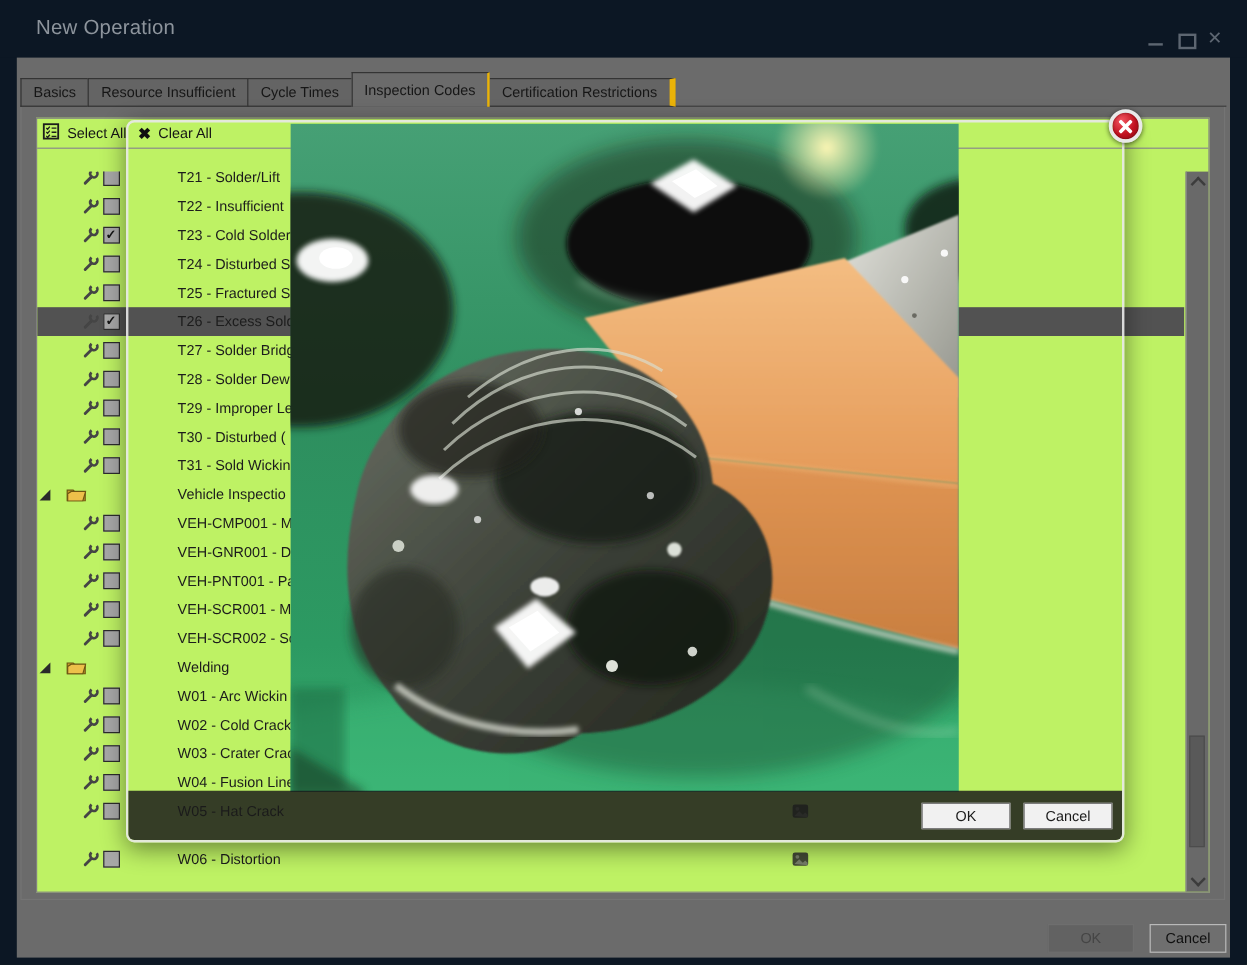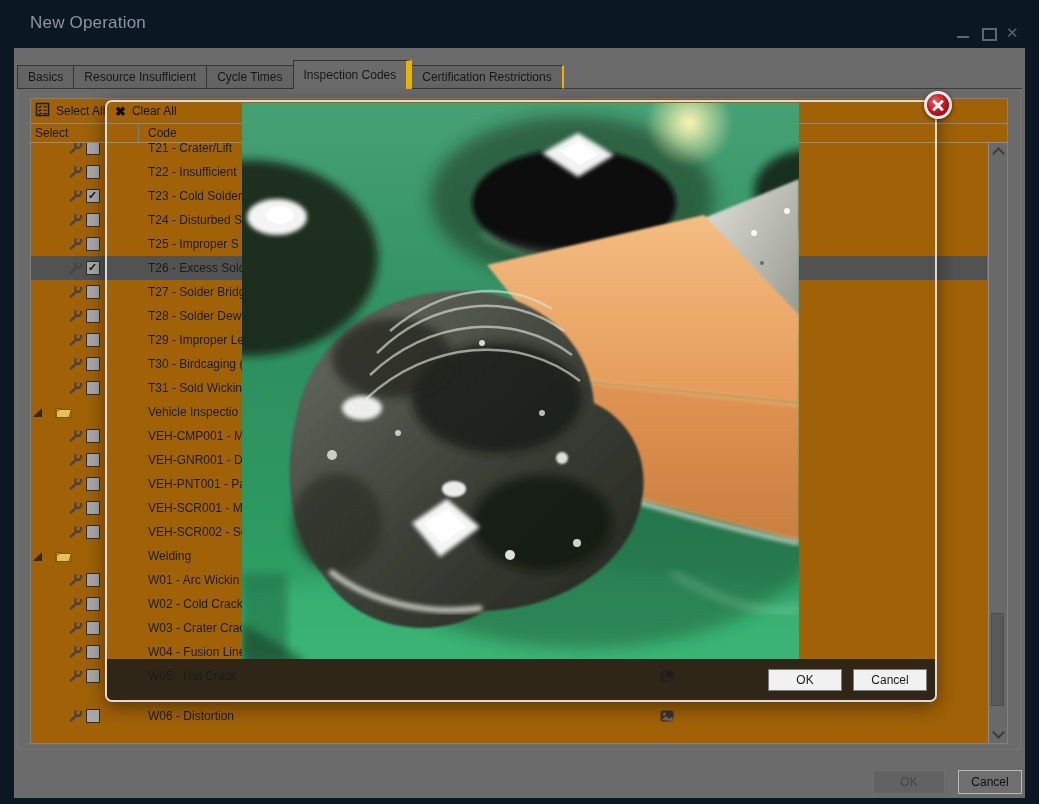--- a/index.html
+++ b/index.html
@@ -10,26 +10,26 @@
   .title{position:absolute;left:30px;top:13px;font-size:17px;color:#8d949c;letter-spacing:.2px;}
   .win-min{position:absolute;left:957px;top:36px;width:12px;height:2px;background:#5d6671;}
   .win-max{position:absolute;left:982px;top:28px;width:11px;height:9px;border:2px solid #5d6671;}
   .win-close{position:absolute;left:1006px;top:25px;font-size:15px;color:#5d6671;line-height:16px;}
   
   .dialog{position:absolute;left:14px;top:48px;width:1011px;height:750px;background:#6b6b6b;}
   .tabstrip-line{position:absolute;left:3px;top:40px;width:1005px;height:1px;background:#3c3c3c;z-index:1;}
   .tabs{position:absolute;left:3px;top:12px;height:29px;display:flex;align-items:flex-end;z-index:2;}
   .tab{height:24px;padding:0 10px;display:flex;align-items:center;background:#646464;
        border:1px solid #343434;border-right:none;font-size:12px;color:#161616;box-sizing:border-box;}
-  .tab:last-child{border-right:2px solid #eab308;justify-content:center;}
-  .tab.active{height:29px;background:#6b6b6b;border-bottom:none;border-right:6px solid #eab308;position:relative;z-index:3;}
+  .tab:last-child{border-right:5px solid #eab308;justify-content:center;}
+  .tab.active{height:29px;background:#6b6b6b;border-bottom:none;border-right:2px solid #eab308;position:relative;z-index:3;}
   .tab.active + .tab{border-left:none;}
   .tabpage{position:absolute;left:3px;top:40px;width:1004px;height:662px;border:1px solid #747474;box-sizing:border-box;}
   
-  .grid{position:absolute;left:16px;top:50px;width:978px;height:646px;border:1px solid #818181;box-sizing:border-box;background:#a16207;}
+  .grid{position:absolute;left:16px;top:50px;width:978px;height:646px;border:1px solid #818181;box-sizing:border-box;background:#bef264;}
   .toolbar{position:absolute;left:0;top:0;width:100%;height:25px;border-bottom:1px solid #8a8a8a;box-sizing:border-box;}
   .tool-btn{position:absolute;top:2px;height:20px;display:flex;align-items:center;gap:6px;font-size:12px;color:#161616;}
   .tool-select-all{left:4px;}
   .tool-clear-all{left:84px;}
   .clear-x{font-size:13px;font-weight:bold;color:#101010;line-height:13px;}
   .ghead{position:absolute;left:0;top:25px;width:100%;height:19px;border-bottom:1px solid #8f8f8f;box-sizing:border-box;font-size:12px;color:#1a1a1a;}
   .ghead .h-select{position:absolute;left:4px;top:2px;}
   .ghead .h-code{position:absolute;left:117px;top:2px;}
   .ghead .h-div{position:absolute;left:107px;top:0;width:1px;height:18px;background:#7e7e7e;}
   
@@ -111,37 +111,32 @@
             </svg>
           </span>
           <span>Select All</span>
         </div>
         <div class="tool-btn tool-clear-all">
           <span class="clear-x">✖</span>
           <span>Clear All</span>
         </div>
       </div>
 
-      <div class="ghead">
-        <span class="h-select">Select</span>
-        <span class="h-div"></span>
-        <span class="h-code">Code</span>
-      </div>
 
       <div class="viewport">
           <div class="row code" style="top: -7px;">
 
     <span class="wrenchico">
       <svg width="15" height="15" viewBox="0 0 15 15">
         <path d="M3,12.6 L8,7.6" stroke="#454545" stroke-width="2.4" stroke-linecap="round"></path>
         <circle cx="10.2" cy="4.8" r="3" fill="none" stroke="#454545" stroke-width="2.2" stroke-dasharray="13.5 5.35" transform="rotate(-35 10.2 4.8)"></circle>
       </svg>
     </span>
     <span class="checkbox"></span>
-    <span class="row-label">T21 - Crater/Lift</span>
+    <span class="row-label">T21 - Solder/Lift</span>
     <span class="photoico">
       <svg width="14" height="12" viewBox="0 0 14 12">
         <rect x="0.5" y="0.5" width="13" height="11" rx="2" fill="#2e2e2e"></rect>
         <circle cx="4.5" cy="4" r="1.6" fill="#6b6b6b"></circle>
         <path d="M2,10 L6,6 L9,9 L11,7 L13,9 v2 z" fill="#6b6b6b"></path>
       </svg>
     </span>
   </div>
           <div class="row code" style="top: 17px;">
 
@@ -199,21 +194,21 @@
   </div>
           <div class="row code" style="top: 89px;">
 
     <span class="wrenchico">
       <svg width="15" height="15" viewBox="0 0 15 15">
         <path d="M3,12.6 L8,7.6" stroke="#454545" stroke-width="2.4" stroke-linecap="round"></path>
         <circle cx="10.2" cy="4.8" r="3" fill="none" stroke="#454545" stroke-width="2.2" stroke-dasharray="13.5 5.35" transform="rotate(-35 10.2 4.8)"></circle>
       </svg>
     </span>
     <span class="checkbox"></span>
-    <span class="row-label">T25 - Improper S</span>
+    <span class="row-label">T25 - Fractured S</span>
     <span class="photoico">
       <svg width="14" height="12" viewBox="0 0 14 12">
         <rect x="0.5" y="0.5" width="13" height="11" rx="2" fill="#2e2e2e"></rect>
         <circle cx="4.5" cy="4" r="1.6" fill="#6b6b6b"></circle>
         <path d="M2,10 L6,6 L9,9 L11,7 L13,9 v2 z" fill="#6b6b6b"></path>
       </svg>
     </span>
   </div>
           <div class="row code checked highlighted" style="top: 113px;">
 
@@ -289,21 +284,21 @@
   </div>
           <div class="row code" style="top: 209px;">
 
     <span class="wrenchico">
       <svg width="15" height="15" viewBox="0 0 15 15">
         <path d="M3,12.6 L8,7.6" stroke="#454545" stroke-width="2.4" stroke-linecap="round"></path>
         <circle cx="10.2" cy="4.8" r="3" fill="none" stroke="#454545" stroke-width="2.2" stroke-dasharray="13.5 5.35" transform="rotate(-35 10.2 4.8)"></circle>
       </svg>
     </span>
     <span class="checkbox"></span>
-    <span class="row-label">T30 - Birdcaging (</span>
+    <span class="row-label">T30 - Disturbed (</span>
     <span class="photoico">
       <svg width="14" height="12" viewBox="0 0 14 12">
         <rect x="0.5" y="0.5" width="13" height="11" rx="2" fill="#2e2e2e"></rect>
         <circle cx="4.5" cy="4" r="1.6" fill="#6b6b6b"></circle>
         <path d="M2,10 L6,6 L9,9 L11,7 L13,9 v2 z" fill="#6b6b6b"></path>
       </svg>
     </span>
   </div>
           <div class="row code" style="top: 233px;">
 

